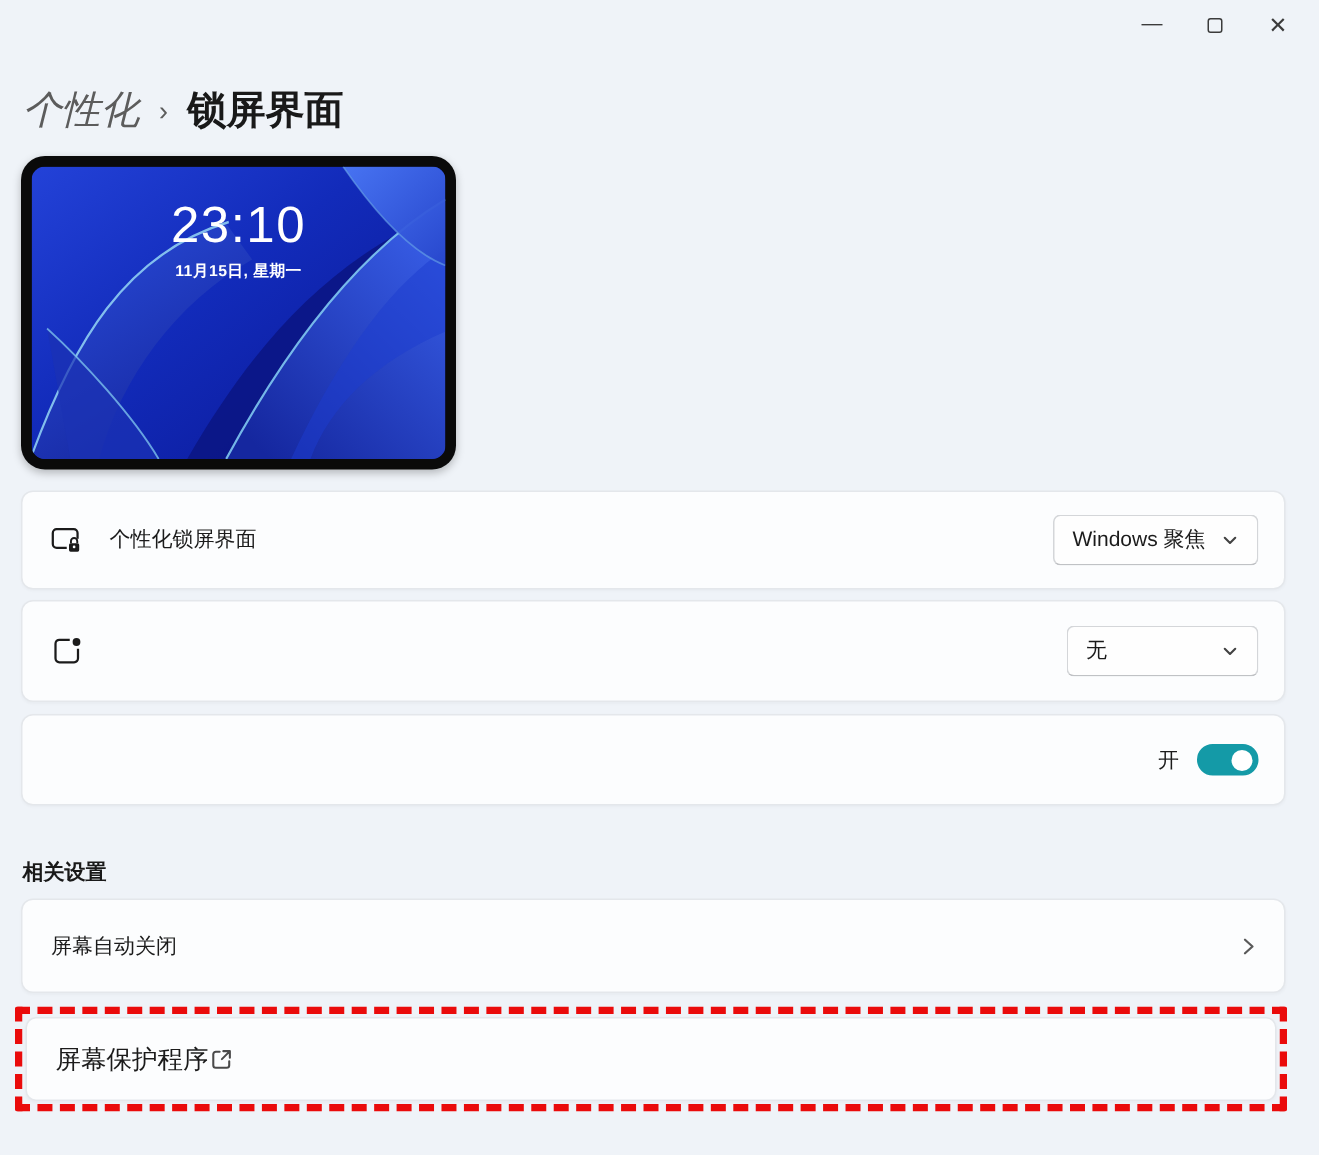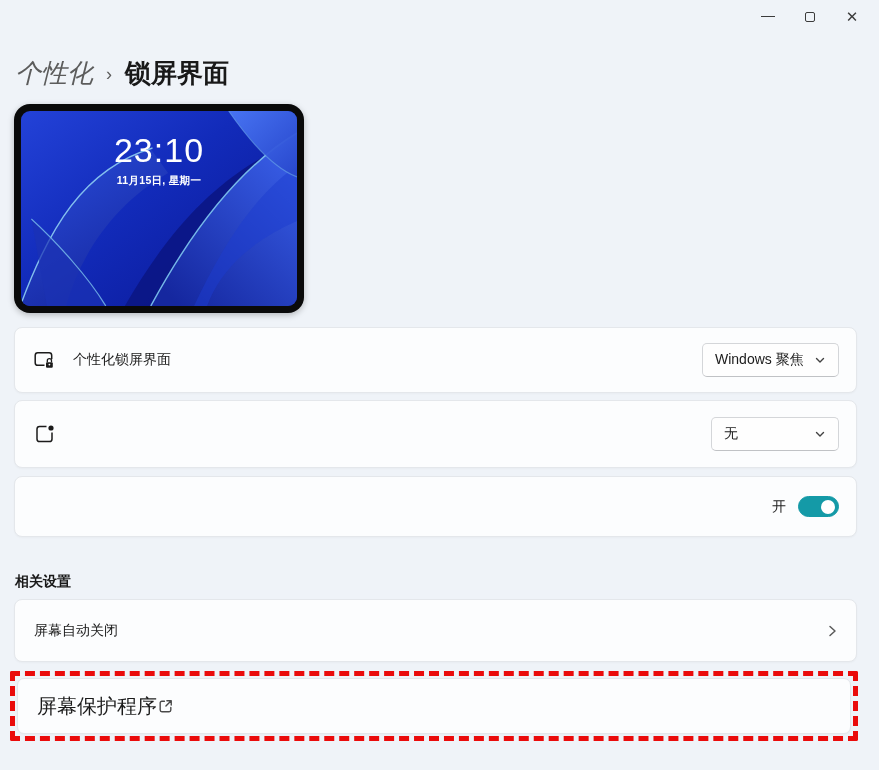--- a/index.html
+++ b/index.html
@@ -94,21 +94,21 @@
     position:absolute; left:10px; top:671px; width:848px; height:70px;
     border:5px dashed #ea0b0b; border-radius:2px;
     padding:2px;
   }
   .card-5 {
     position:relative; width:100%; height:100%;
     background:#fcfdfe; border:1px solid #e4e7eb; border-radius:7px;
     box-shadow:0 1px 2px rgba(0,0,0,.03);
     display:flex; align-items:center; padding:0 17px 0 19px; cursor:pointer;
   }
-  .card-5 .title { font-size:20px; }
+  .card-5 .title { font-size:17px; }
 </style>
 </head>
 <body>
 
 <div class="win-controls">
   <button class="win-btn">
     <span class="min-glyph">—</span>
   </button>
   <button class="win-btn">
     <span class="maximize-box"></span>

